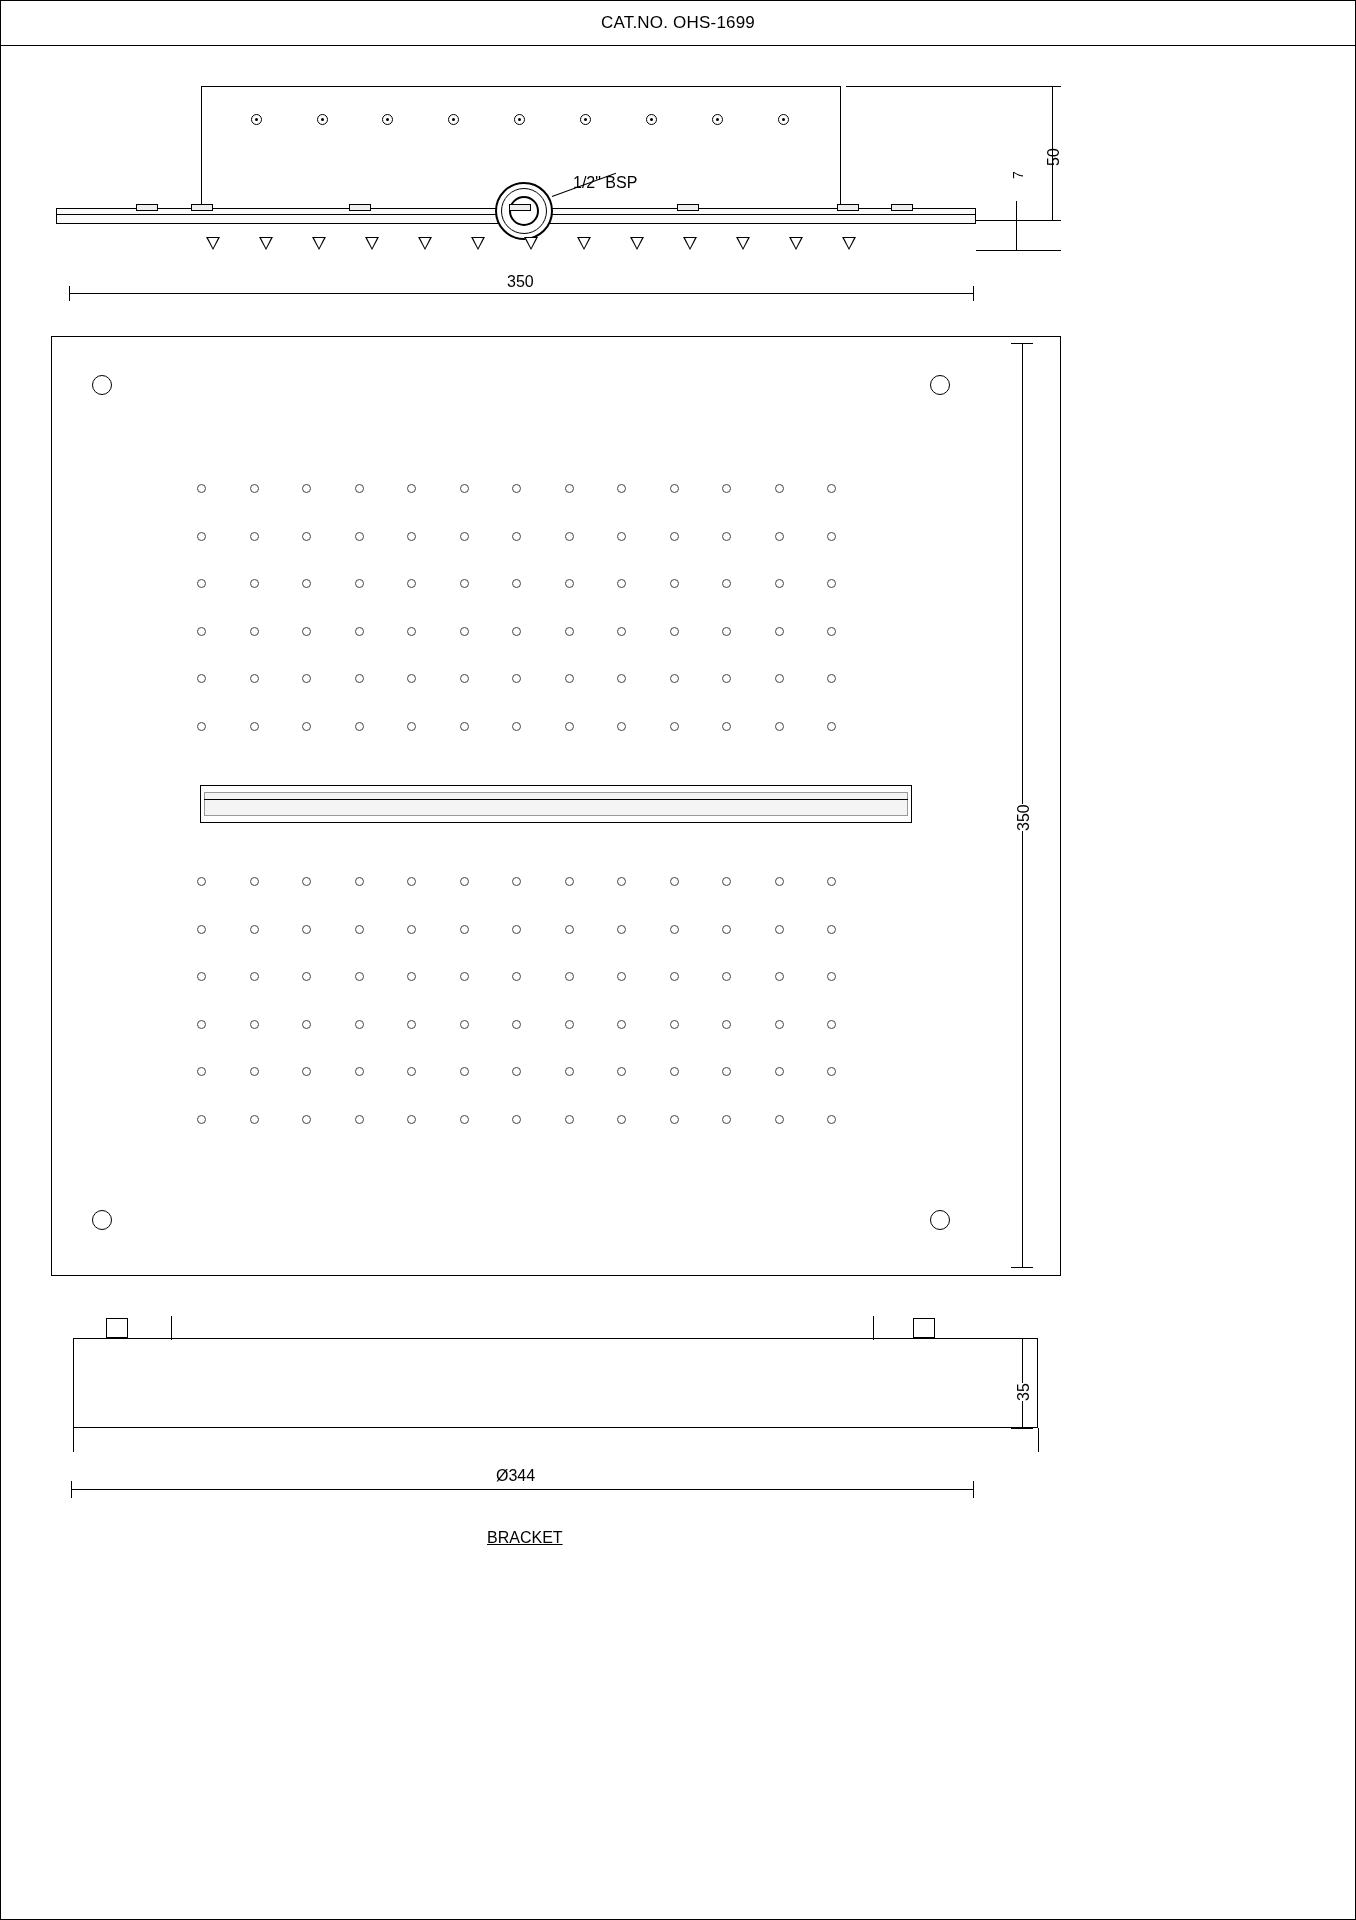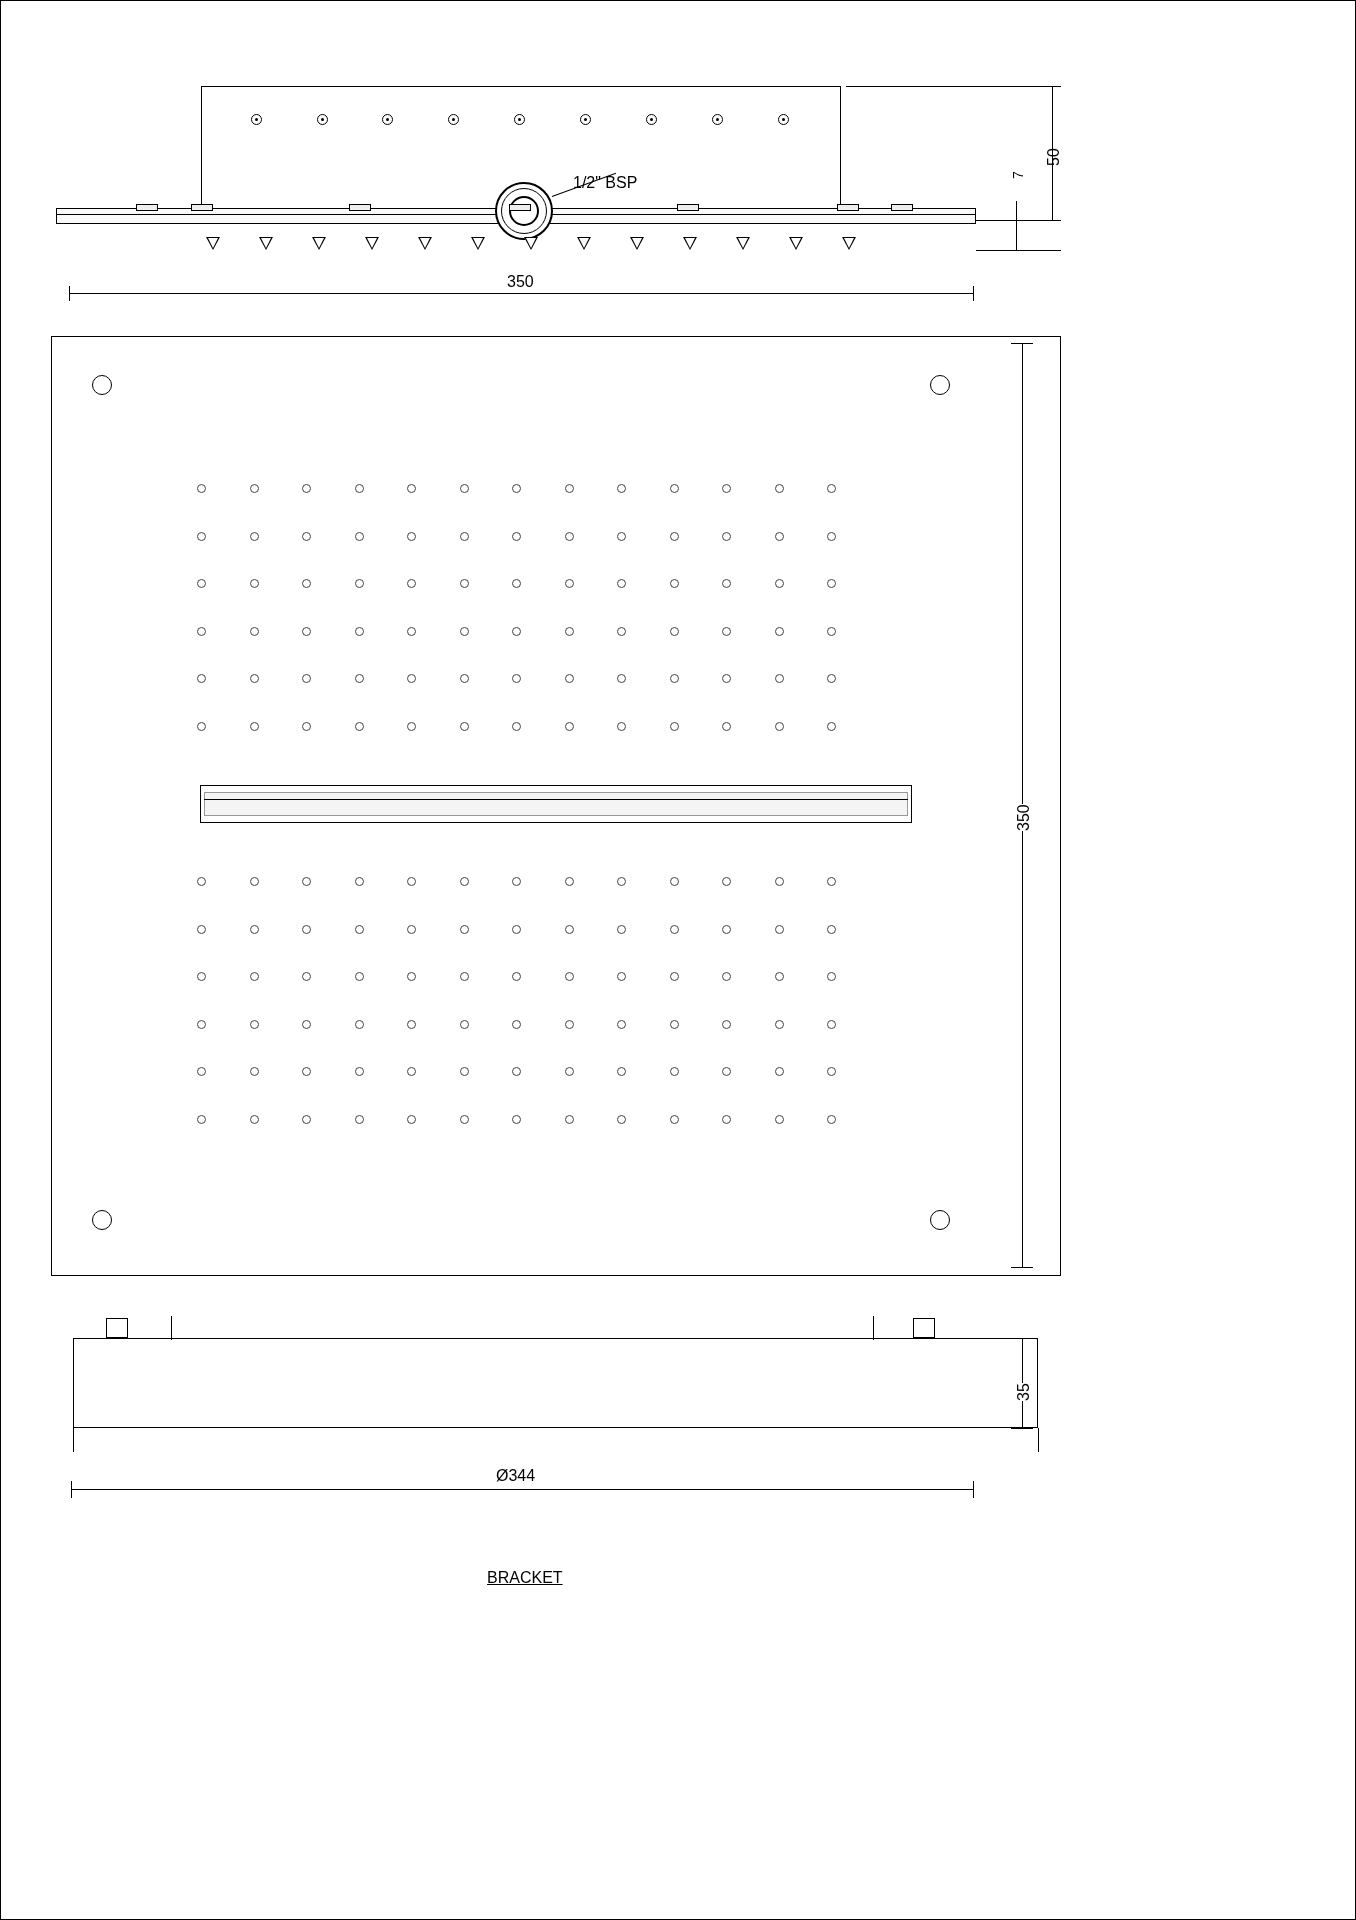--- a/index.html
+++ b/index.html
@@ -54,20 +54,23 @@
   .bv-cap{position:absolute;width:22px;height:20px;border:1px solid #000;box-sizing:border-box;}
   .bv-stem{position:absolute;width:1px;height:22px;background:#000;}
 
   .underline{text-decoration:underline;}
 </style>
 </head>
 <body>
 
 <div id="sheet">
 
+  <div class="title-bar">
+    <span>CAT.NO. OHS-1699</span>
+  </div>
 
   <div id="topview">
     <div class="tv-body"></div>
     <div class="tv-plate"></div>
     <div class="tv-plate-inner"></div>
 
     <div class="tv-screw" style="left:250px;top:58px;"></div>
     <div class="tv-screw" style="left:316px;top:58px;"></div>
     <div class="tv-screw" style="left:381px;top:58px;"></div>
     <div class="tv-screw" style="left:447px;top:58px;"></div>
@@ -311,15 +314,15 @@
   <div class="ln v1" style="left:1021px;top:1337px;height:90px;"></div>
   <div class="ln h1" style="left:1010px;top:1337px;width:22px;"></div>
   <div class="ln h1" style="left:1010px;top:1427px;width:22px;"></div>
   <span class="lbl vert" style="left:1014px;top:1400px;background:#fff;">35</span>
 
   <div class="ln h1" style="left:70px;top:1488px;width:902px;"></div>
   <div class="ln v1" style="left:70px;top:1480px;height:17px;"></div>
   <div class="ln v1" style="left:972px;top:1480px;height:17px;"></div>
   <span class="lbl" style="left:487px;top:1466px;background:#fff;padding:0 8px;">Ø344</span>
 
-  <span class="lbl underline" style="left:486px;top:1528px;margin-top:40px;">BRACKET</span>
+  <span class="lbl underline" style="left:486px;top:1528px;">BRACKET</span>
 
 </div>
 
 </body></html>

